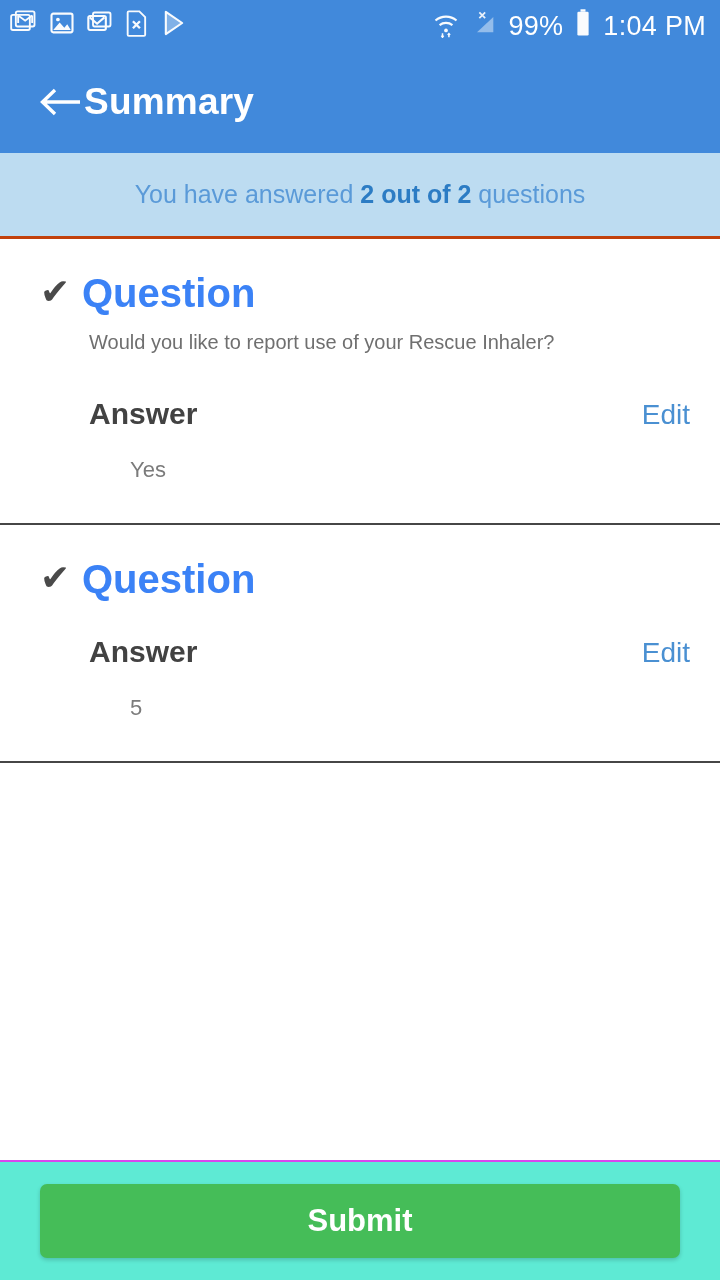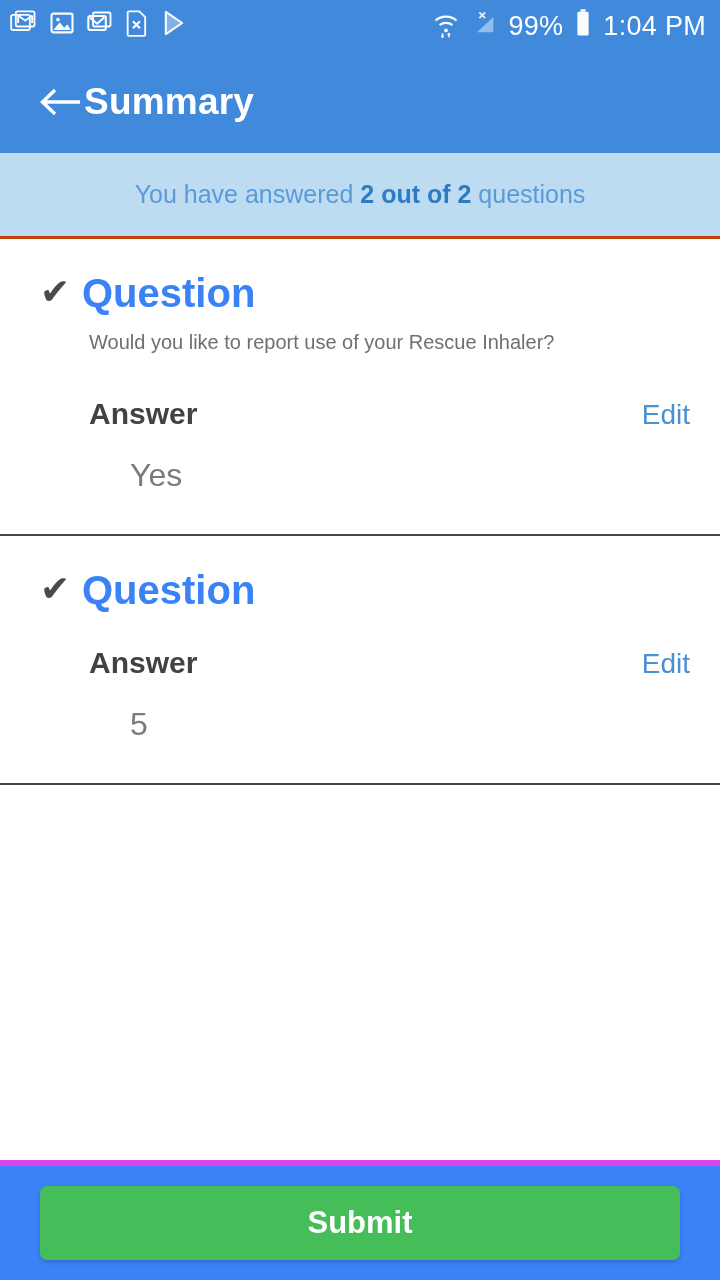--- a/index.html
+++ b/index.html
@@ -48,25 +48,25 @@
   .qhead { display:flex; align-items:flex-start; padding:0 28px 0 40px; }
   .check { font-size:36px; color:#4a4a4a; line-height:38px; width:42px; flex:0 0 42px; }
   .qlabel { font-size:40px; font-weight:bold; color:#3b82f6; line-height:40px; }
   .qtext {
     font-size:20px; color:#6f6f6f; line-height:38px;
     padding:10px 55px 0 89px; font-weight:400;
   }
   .ablock { padding:36px 30px 0 89px; display:flex; align-items:baseline; justify-content:space-between; }
   .alabel { font-size:30px; font-weight:bold; color:#424242; }
   .edit-link { font-size:28px; color:#4a90d2; cursor:pointer; }
-  .avalue { font-size:32px; color:#7b7b7b; padding:26px 0 40px 130px; }
+  .avalue { font-size:22px; color:#7b7b7b; padding:26px 0 40px 130px; }
 
   
   .bottombar {
-    flex:0 0 120px; background:#3b82f6; border-top:6px solid #d946ef;
+    flex:0 0 120px; background:#5eead4; border-top:2px solid #d946ef;
     display:flex; align-items:center; justify-content:center; padding:0 40px;
   }
   .submit-btn {
     width:100%; height:74px; background:#45bd58; border:none; border-radius:7px;
     color:#fff; font-size:31px; font-weight:bold;
     font-family:"Liberation Sans", sans-serif; cursor:pointer;
     box-shadow:0 2px 4px rgba(0,0,0,.18);
     display:flex; align-items:center; justify-content:center;
   }
   .spacer { flex:1 1 auto; background:#fff; }

